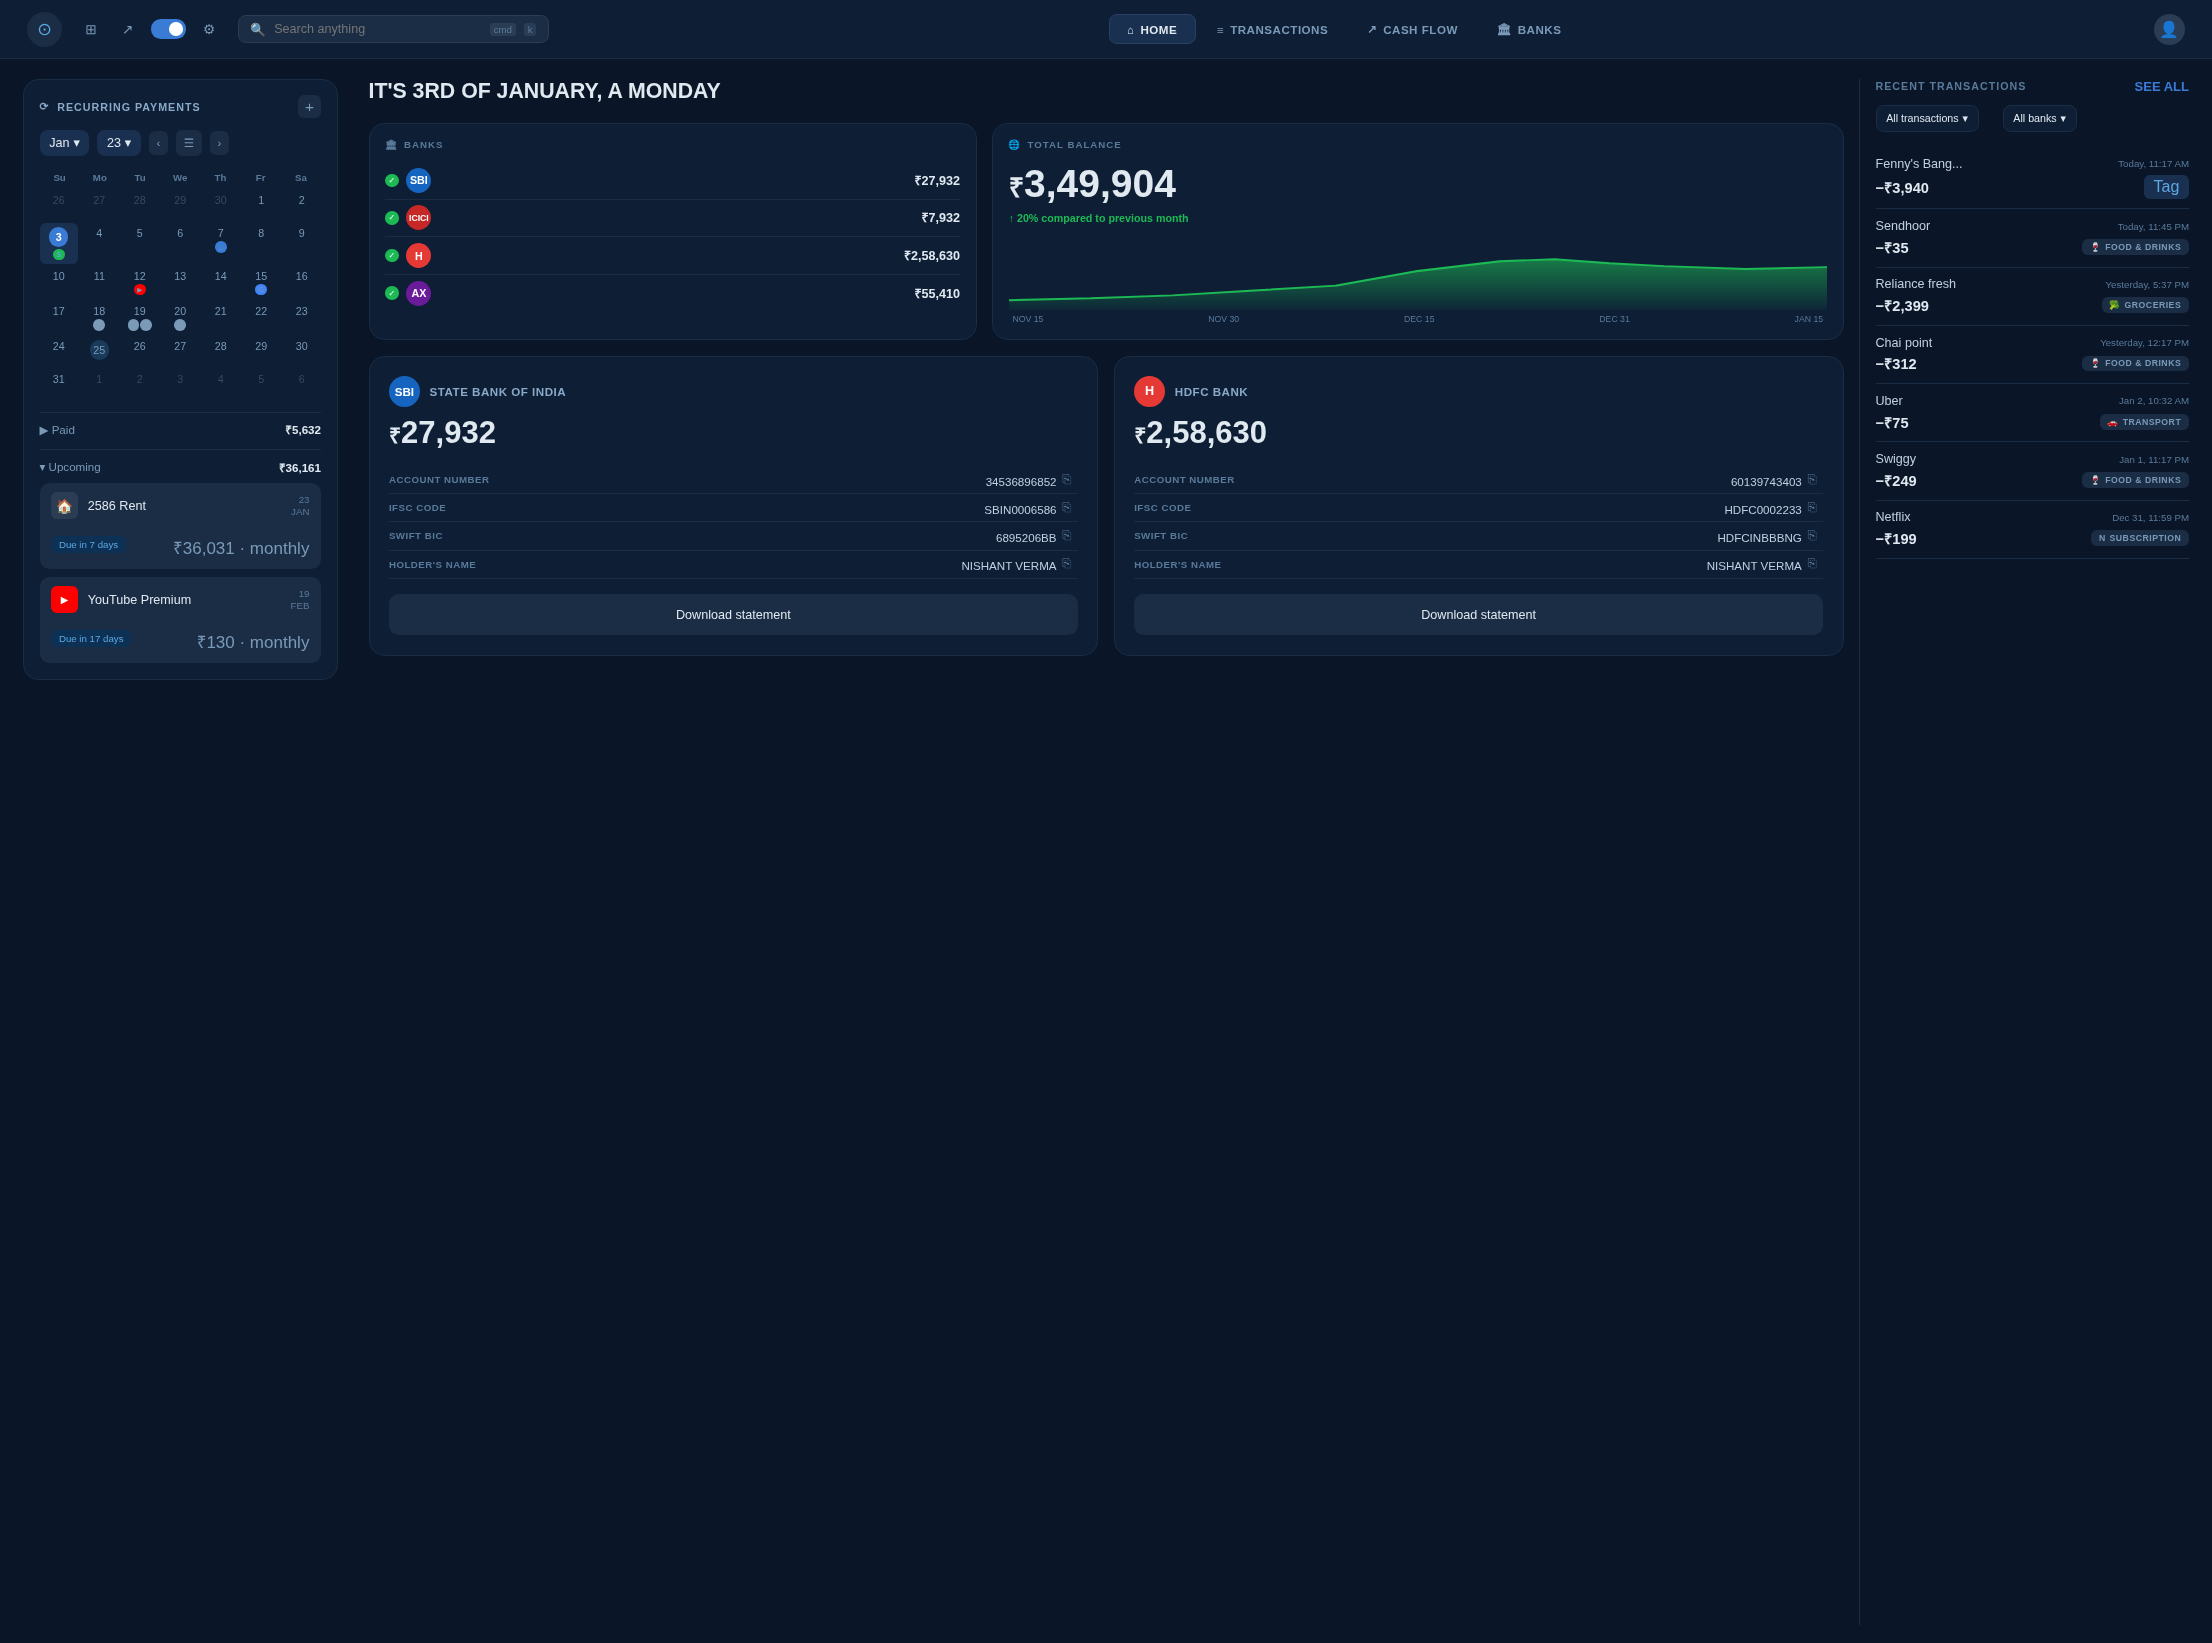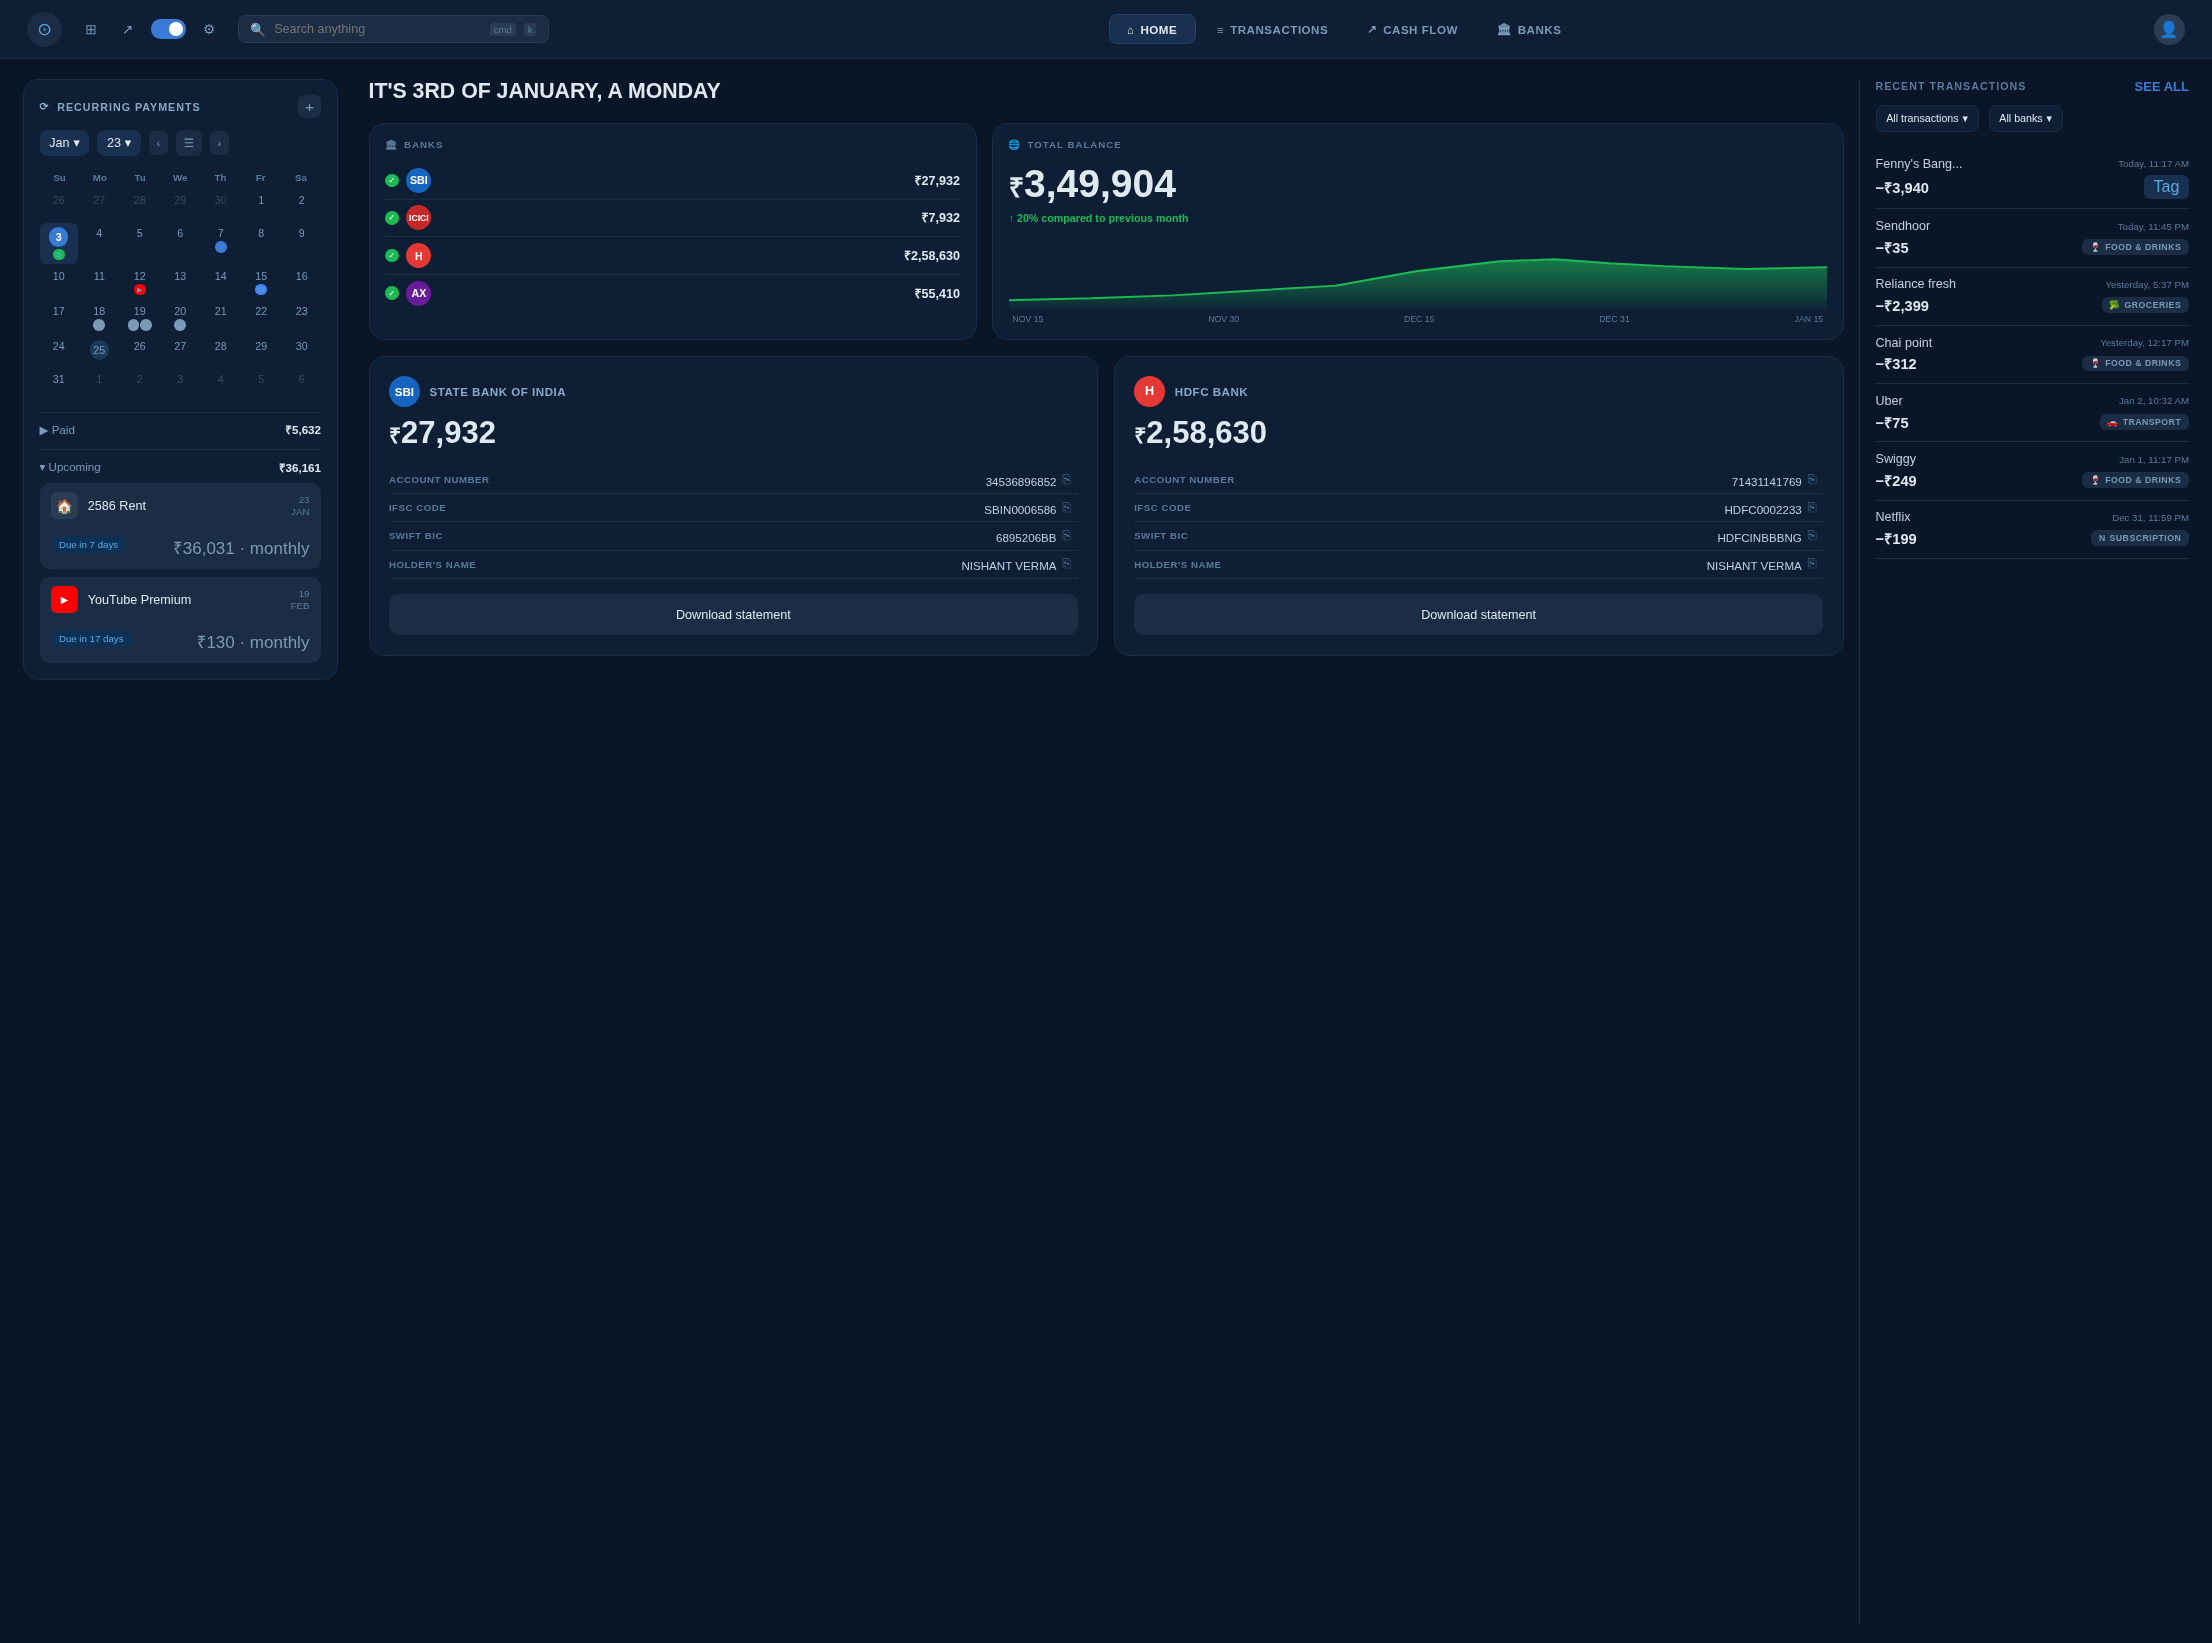--- a/index.html
+++ b/index.html
@@ -363,21 +363,21 @@
     
     .right-panel { padding-left: 15.5px; border-left: 1px solid #1a2d45; }
 
     .recent-header {
       display: flex; align-items: center; justify-content: space-between;
       margin-bottom: 11.6px;
     }
     .recent-title { font-size: 10.7px; font-weight: 700; letter-spacing: 1px; color: #5a7a9a; }
     .see-all { font-size: 13px; color: #3a7bd5; cursor: pointer; font-weight: 600; }
 
-    .filter-row { display: flex; gap: 10px; margin-bottom: 15.5px; }
+    .filter-row { display: flex; gap: 24px; margin-bottom: 15.5px; }
     .filter-select {
       background: #0d1e35; border: 1px solid #1a2d45;
       border-radius: 7.8px; padding: 5.8px 9.7px;
       color: #e0e8f0; font-size: 10.7px; cursor: pointer;
       display: flex; align-items: center; gap: 3.9px;
     }
 
     .transaction-list { overflow-y: auto; }
     .txn-item {
       padding: 9.7px 0;
@@ -820,21 +820,21 @@
         <div class="bank-detail-header">
           <div class="bank-logo hdfc" style="width:31px;height:31px;font-size:12.6px;background:#e53935;">H</div>
           <span class="bank-detail-name">HDFC BANK</span>
         </div>
         <div class="bank-detail-balance">
           <span class="rupee">₹</span><span>2,58,630</span>
         </div>
         <div class="detail-row">
           <span class="detail-label">ACCOUNT NUMBER</span>
           <span class="detail-value">
-            <span>71431141769</span>
+            <span>60139743403</span>
             <span class="copy-icon">⎘</span>
           </span>
         </div>
         <div class="detail-row">
           <span class="detail-label">IFSC CODE</span>
           <span class="detail-value">
             <span>HDFC0002233</span>
             <span class="copy-icon">⎘</span>
           </span>
         </div>

